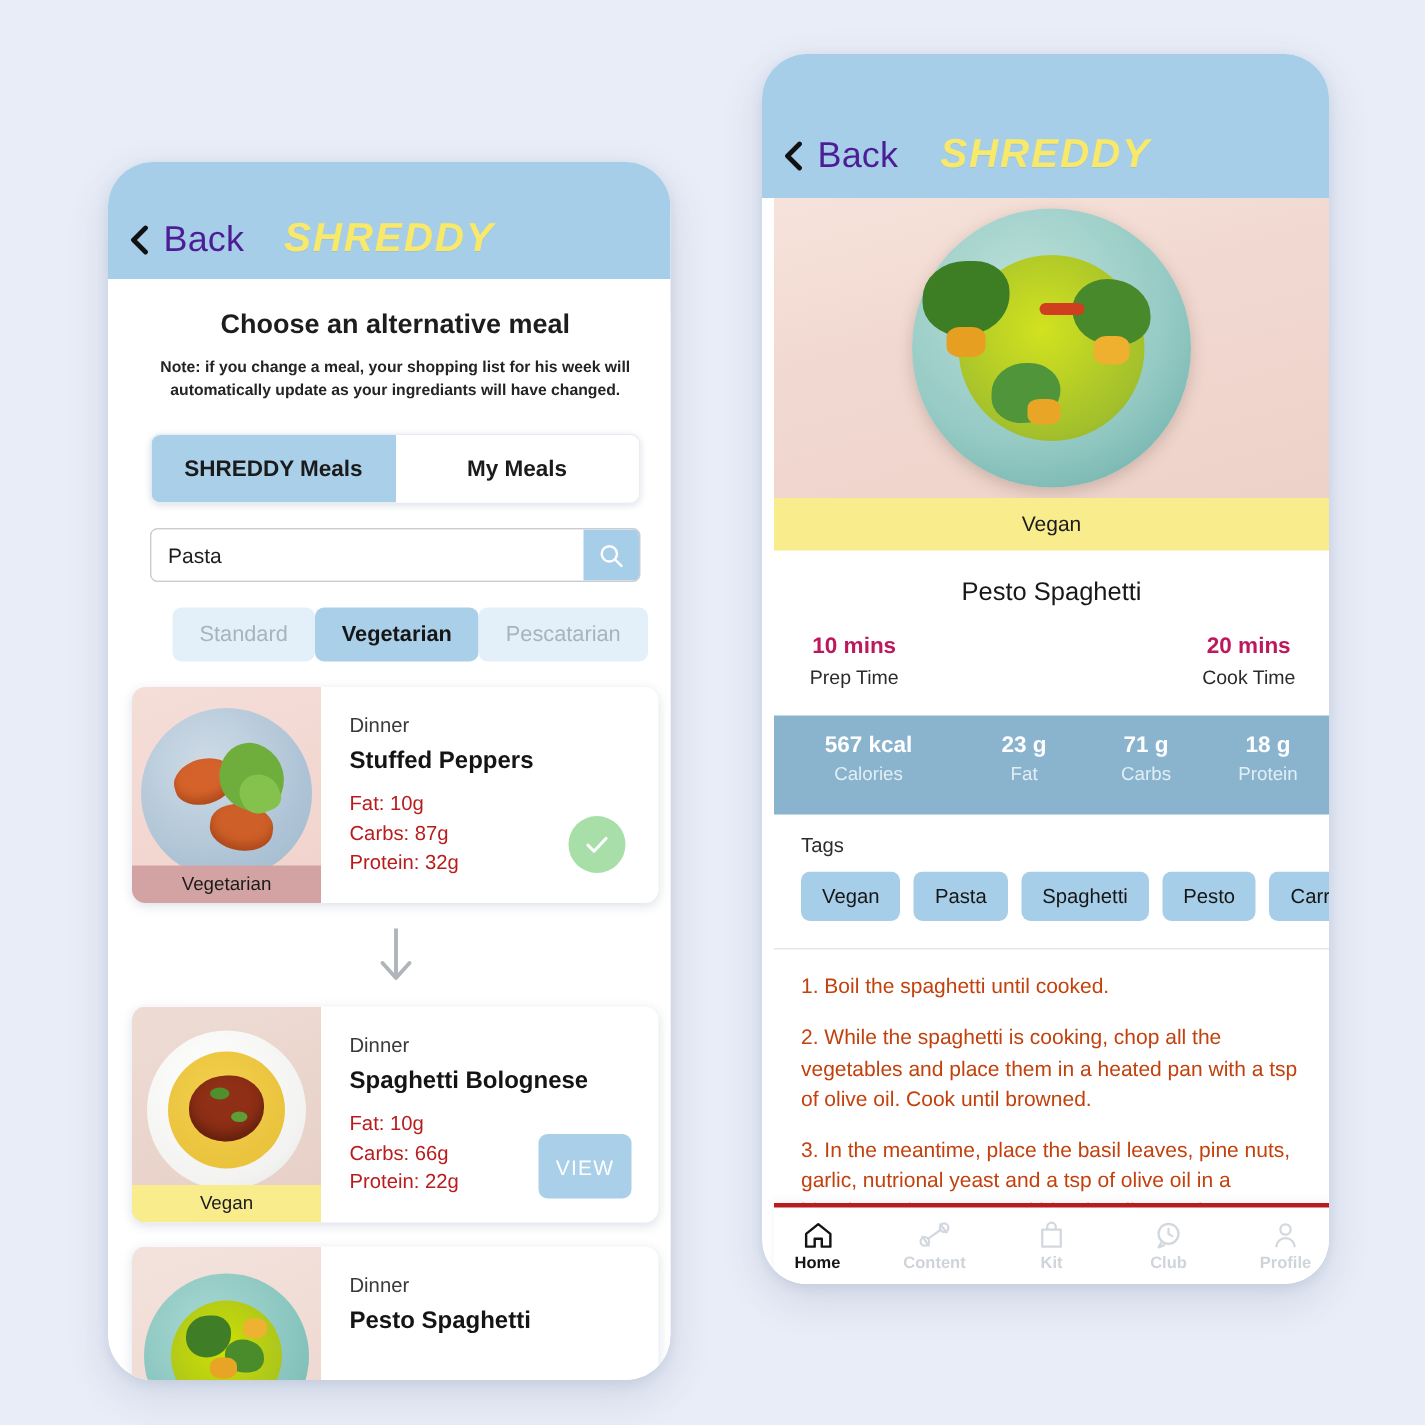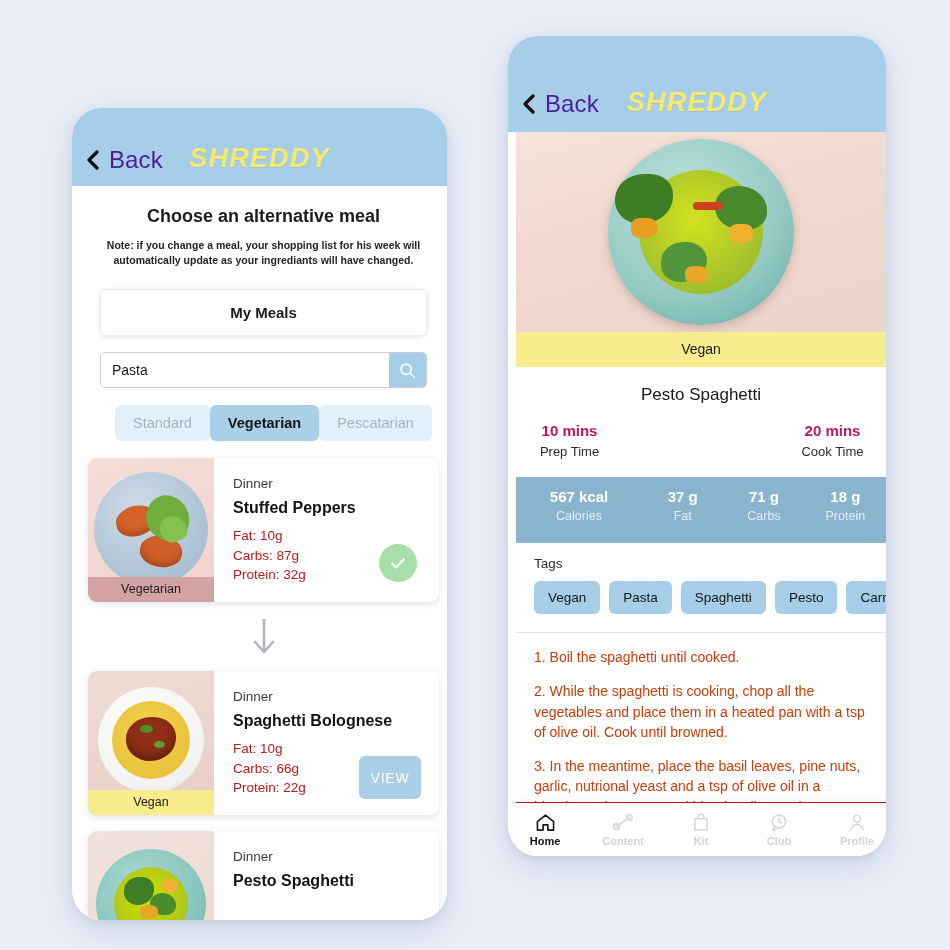--- a/index.html
+++ b/index.html
@@ -187,21 +187,21 @@
   .method-h { font-size: 14.5px; font-weight: 700; color: #161616; margin: 14px 0 0 18px; }
   .step {
     font-size: 14px; color: #c2410c; line-height: 1.45;
     margin: 14px 18px 0 18px;
   }
 
   .tabbar {
     position: absolute; left: 0; right: 0; bottom: 0;
     height: 54px; background: #fff;
     display: flex; align-items: center;
-    border-top: 1px solid #b91c1c;
+    border-top: 3px solid #b91c1c;
     box-shadow: 0 -2px 6px rgba(60,80,120,.06);
     gap: 20px;
   }
   .tab {
     flex: 1; text-align: center; cursor: pointer;
     display: flex; flex-direction: column; align-items: center; gap: 3px;
   }
   .tab-lbl { font-size: 11px; font-weight: 700; color: #cfd4da; }
   .tab.active .tab-lbl { color: #141414; }
 </style>
@@ -220,20 +220,21 @@
         <span class="back-label">Back</span>
       </div>
       <div class="brand">SHREDDY</div>
     </div>
 
     <div class="screen">
       <div class="page-title">Choose an alternative meal</div>
       <div class="page-note">Note: if you change a meal, your shopping list for his week will automatically update as your ingrediants will have changed.</div>
 
       <div class="segmented">
+        <div class="seg active">SHREDDY Meals</div>
         <div class="seg">My Meals</div>
       </div>
 
       <div class="searchbar">
         <input type="text" value="Pasta" style="">
         <div class="search-btn">
           <svg width="17" height="17" viewBox="0 0 20 20">
             <circle cx="8.5" cy="8.5" r="6" fill="none" stroke="#fff" stroke-width="1.9"></circle>
             <line x1="13" y1="13" x2="18" y2="18" stroke="#fff" stroke-width="1.9" stroke-linecap="round"></line>
           </svg>
@@ -369,21 +370,21 @@
           <div class="time-lbl">Cook Time</div>
         </div>
       </div>
 
       <div class="nutri">
         <div class="nutri-col cal">
           <div class="nutri-val">567 kcal</div>
           <div class="nutri-lbl">Calories</div>
         </div>
         <div class="nutri-col m">
-          <div class="nutri-val">37 g</div>
+          <div class="nutri-val">23 g</div>
           <div class="nutri-lbl">Fat</div>
         </div>
         <div class="nutri-col m">
           <div class="nutri-val">71 g</div>
           <div class="nutri-lbl">Carbs</div>
         </div>
         <div class="nutri-col m">
           <div class="nutri-val">18 g</div>
           <div class="nutri-lbl">Protein</div>
         </div>

